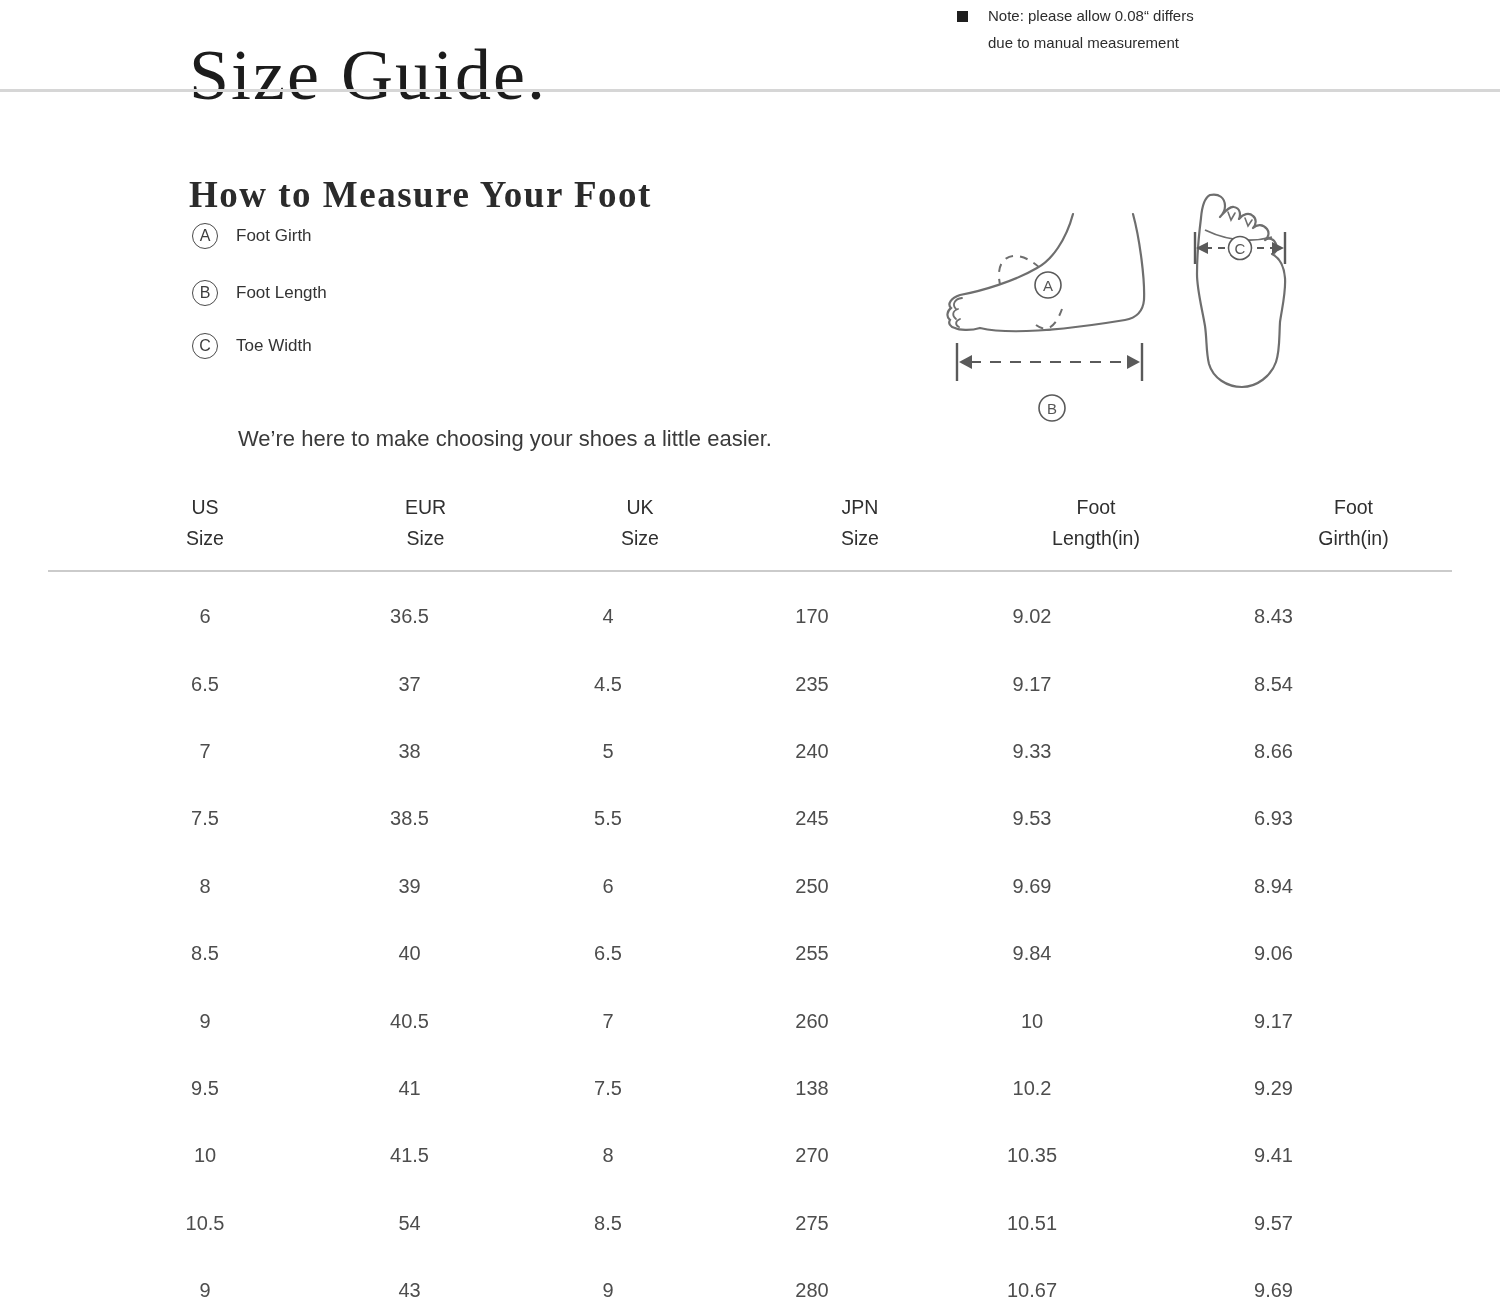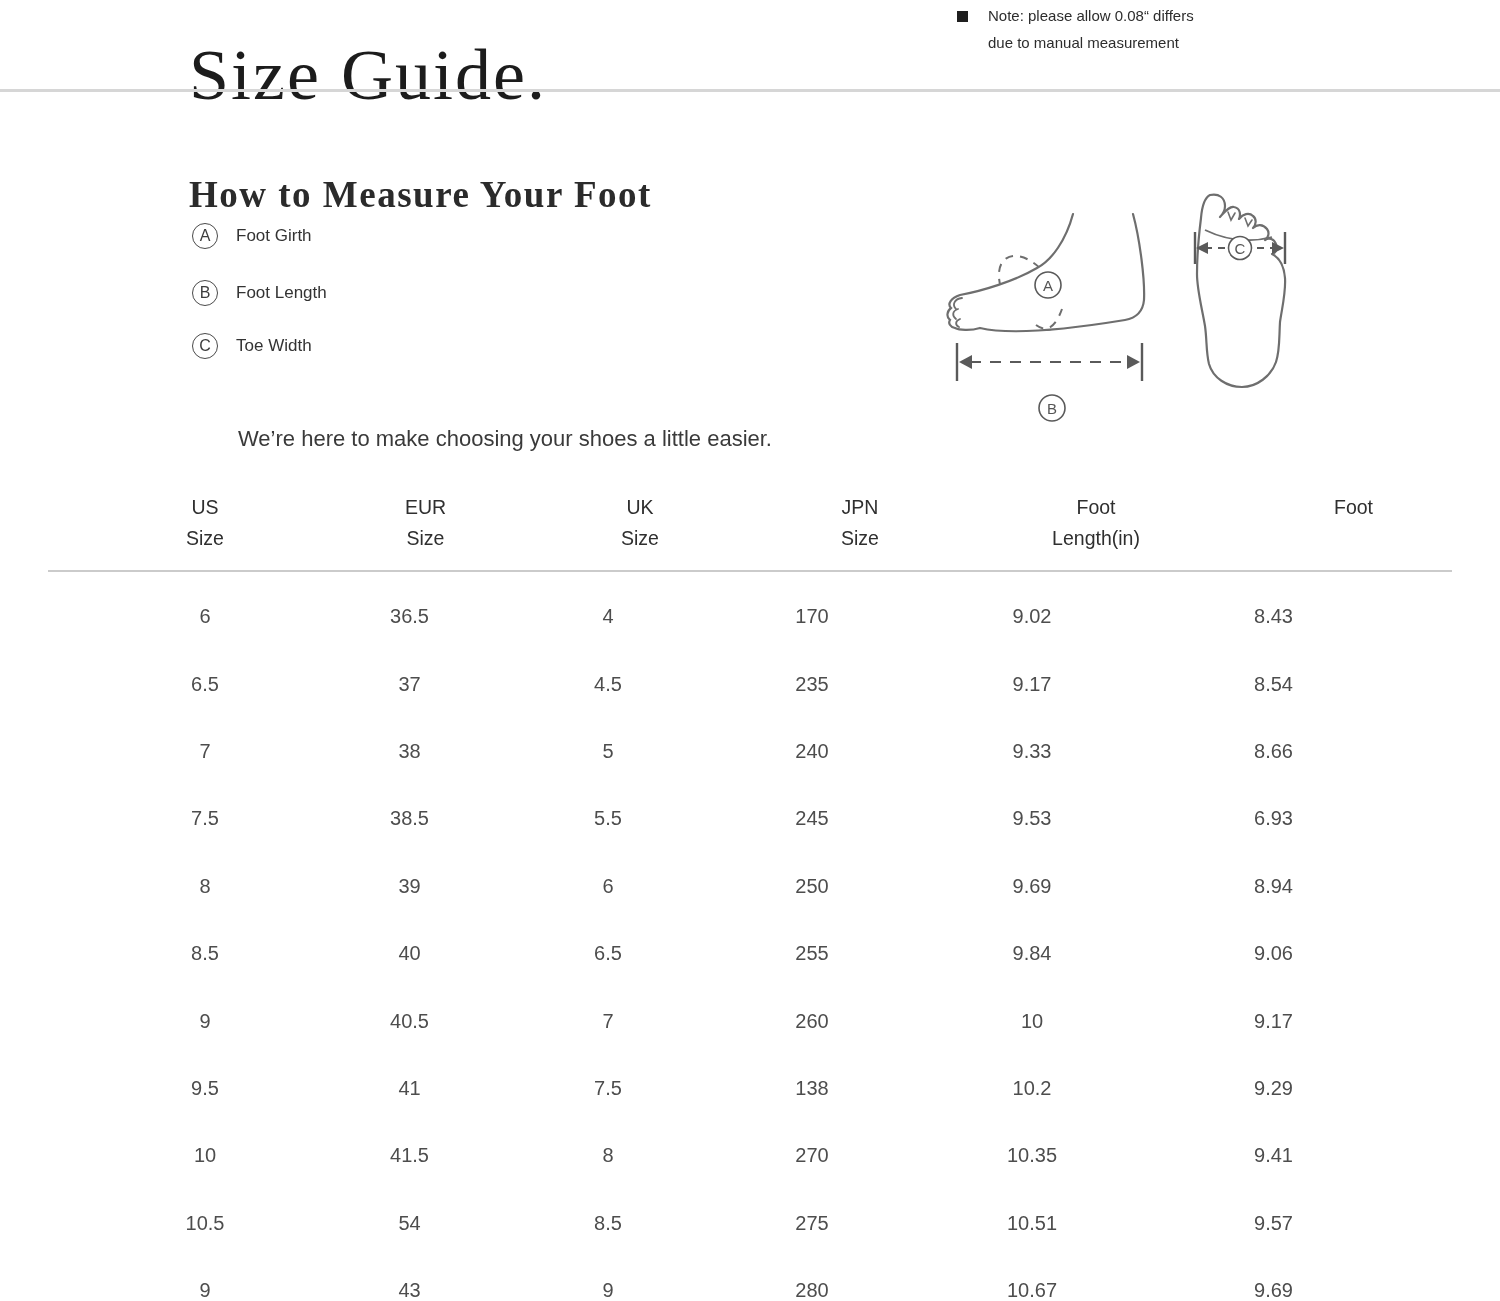--- a/index.html
+++ b/index.html
@@ -189,20 +189,21 @@
   <div class="th">
     <span>JPN</span>
     <span>Size</span>
   </div>
   <div class="th">
     <span>Foot</span>
     <span>Length(in)</span>
   </div>
   <div class="th">
     <span>Foot</span>
+    <span>Girth(in)</span>
   </div>
 </div>
 
 <div class="abs divider-head"></div>
 
 <div class="abs tbody">
     <div class="trow">
       <div>6</div>
       <div>36.5</div>
       <div>4</div>

